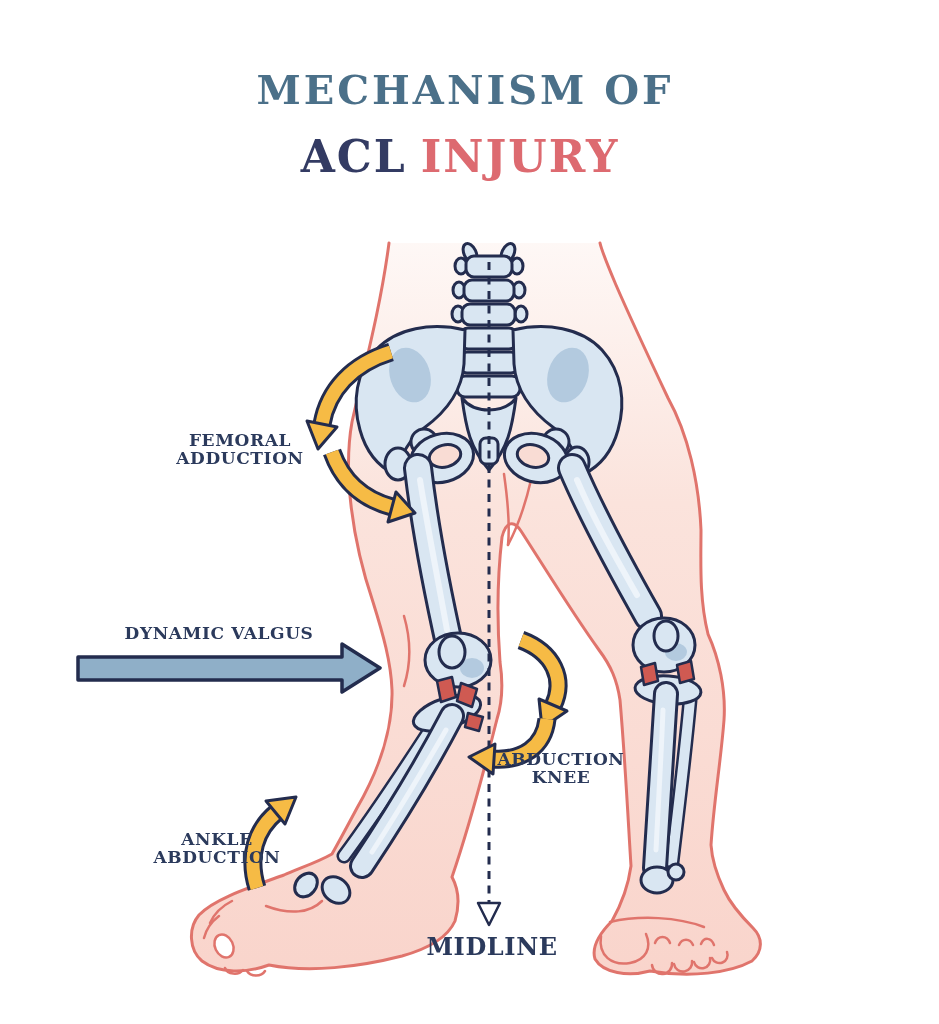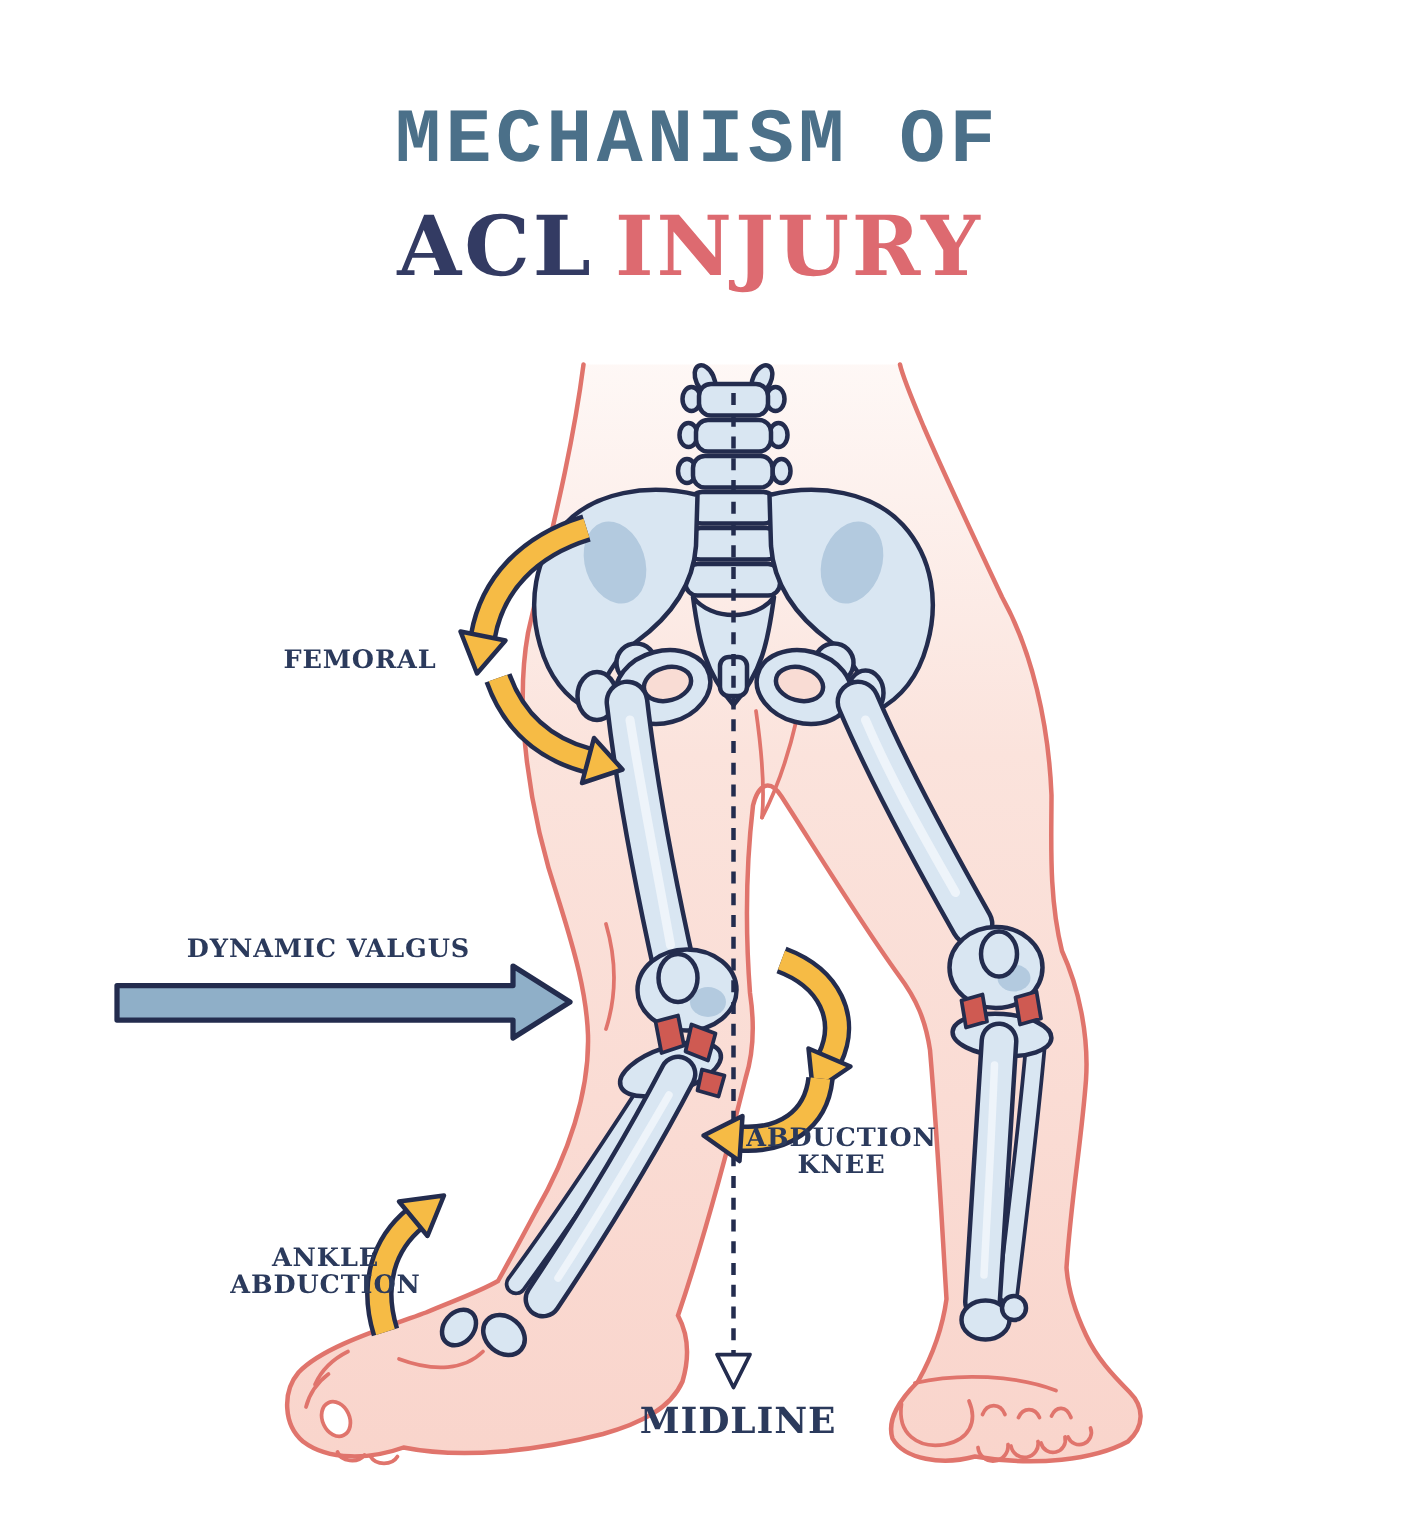--- a/index.html
+++ b/index.html
@@ -1,21 +1,21 @@
 <!DOCTYPE html>
 <html><head>
 <meta charset="utf-8">
 <style>
   html,body{margin:0;padding:0;background:#ffffff;}
   #canvas{position:relative;width:939px;height:1024px;background:#ffffff;overflow:hidden;
           font-family:"DejaVu Serif","Liberation Serif",serif;}
   #art{position:absolute;left:0;top:0;}
   .ttl{position:absolute;transform:translateX(-50%);text-align:center;font-weight:bold;white-space:nowrap;}
-  #title-line1{left:465px;top:66px;font-size:51px;letter-spacing:3px;color:#4b7089;font-family:Liberation Mono, monospace;}
-  #title-line2{left:460px;top:131px;font-size:55px;letter-spacing:2px;}
+  #title-line1{left:465px;top:66px;font-size:40px;letter-spacing:3px;color:#4b7089;}
+  #title-line2{left:460px;top:131px;font-size:44px;letter-spacing:2px;}
   #title-acl{color:#333b63;margin-right:14px;}
   #title-injury{color:#dd6a70;}
   .lbl{position:absolute;transform:translateX(-50%);text-align:center;font-weight:bold;
        color:#2b3a5c;font-size:17px;line-height:1.04;letter-spacing:0.6px;white-space:nowrap;}
   #lbl-femoral{left:240px;top:432px;}
   #lbl-valgus{left:219px;top:625px;}
   #lbl-knee{left:561px;top:751px;}
   #lbl-ankle{left:186px;top:831px;margin-left:31px;}
   #lbl-midline{left:492px;top:935px;font-size:24px;text-align:center;}
 </style>
@@ -218,20 +218,21 @@
     </g>
   </svg>
 
   <div class="ttl" id="title-line1">MECHANISM OF</div>
   <div class="ttl" id="title-line2">
     <span id="title-acl">ACL</span><span id="title-injury">INJURY</span>
   </div>
 
   <div class="lbl" id="lbl-femoral">
     <div>FEMORAL</div>
+    <div>ADDUCTION</div>
   </div>
   <div class="lbl" id="lbl-valgus">DYNAMIC VALGUS</div>
   <div class="lbl" id="lbl-knee">
     <div>ABDUCTION</div>
     <div>KNEE</div>
   </div>
   <div class="lbl" id="lbl-ankle">
     <div>ANKLE</div>
     <div>ABDUCTION</div>
   </div>

